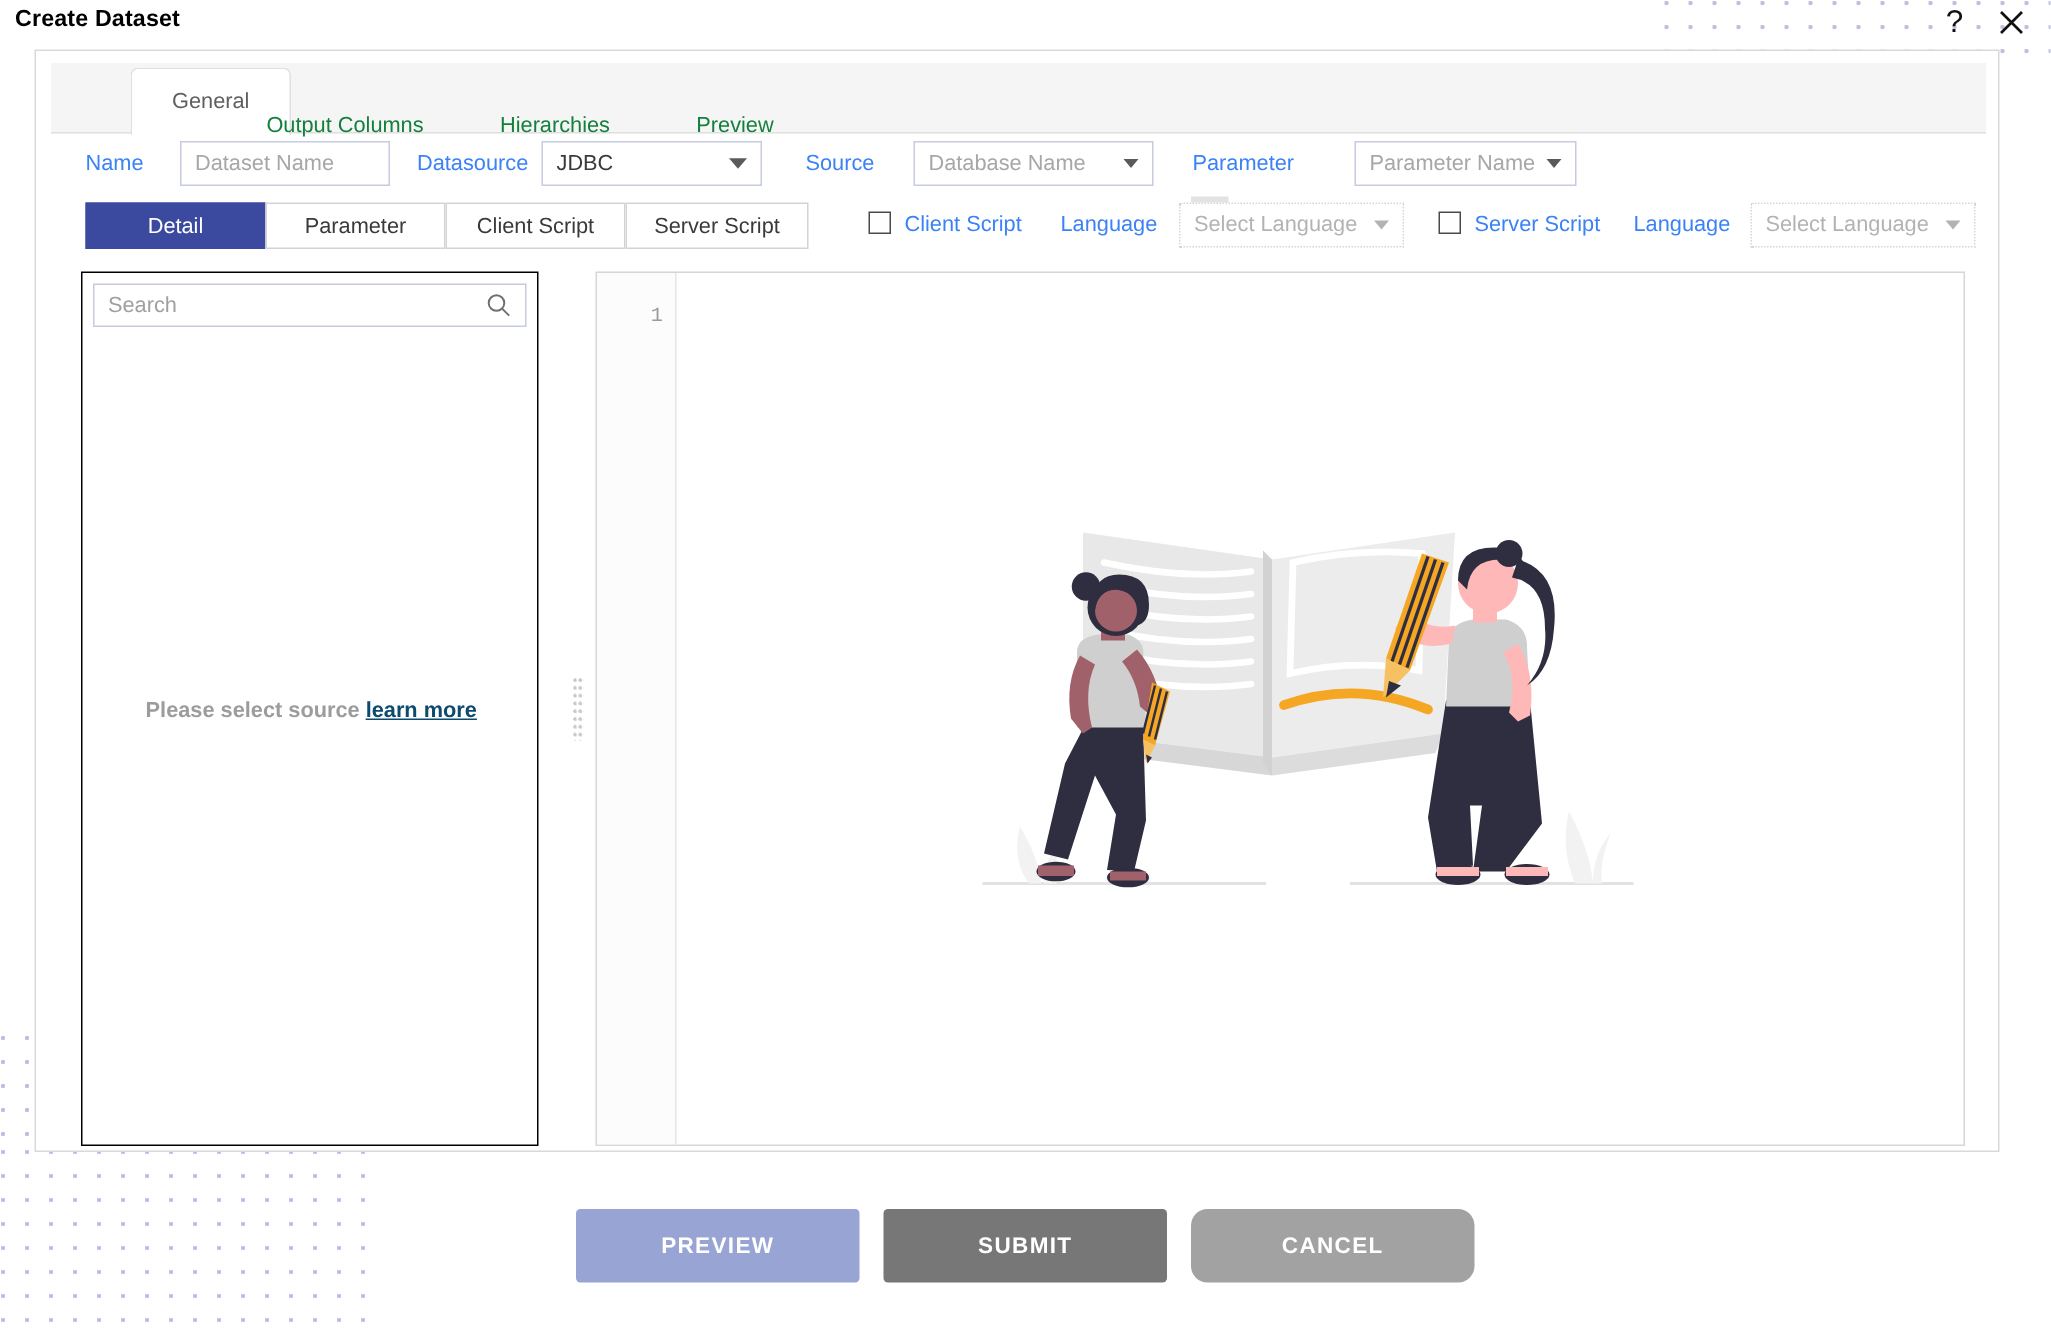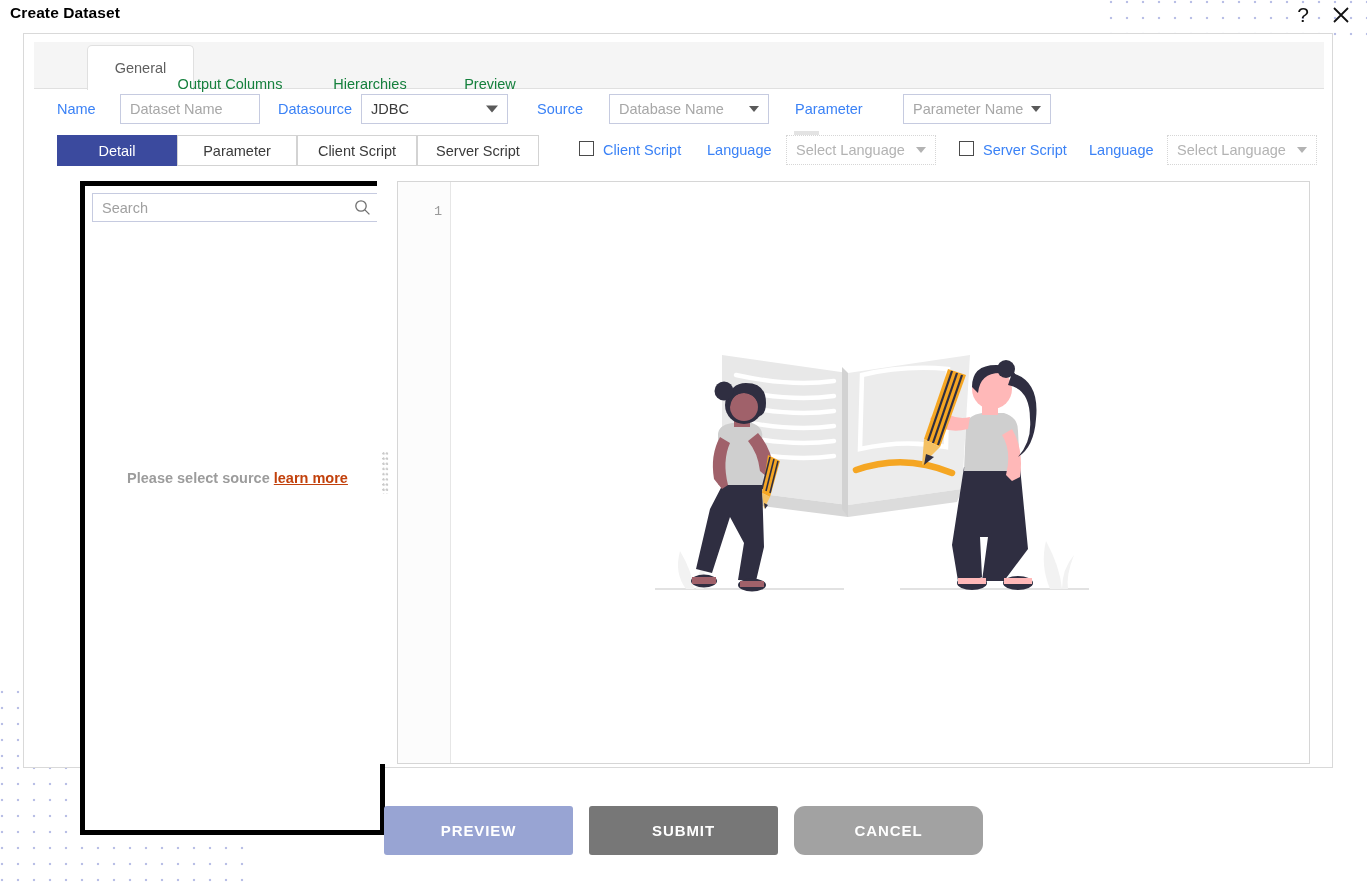--- a/index.html
+++ b/index.html
@@ -130,43 +130,43 @@
     box-sizing: border-box; cursor: pointer;
   }
   .field.dis {
     border: 1px dotted #d6d6d6;
     color: #b3b3b3; background: #fff;
   }
   .field.dis .caret { border-top-color: #b3b3b3; }
 
   
   #left-panel {
-    position: absolute; left: 46px; top: 139px;
-    width: 305px; height: 654px;
-    border: 5px solid #000000; background: #fff;
+    position: absolute; left: 20px; top: 139px;
+    width: 305px; height: 583px;
+    border: 1px solid #000000; background: #fff;
     box-sizing: border-box;
   }
   #searchbox {
     position: absolute; left: 7px; top: 7px;
     width: 289px; height: 29px;
     border: 1px solid #c6cbe0; background: #fff;
     box-sizing: border-box;
     display: flex; align-items: center;
   }
   #searchbox .txt {
     font-size: 14.5px; color: #a0a0a0; padding-left: 9px; flex: 1;
   }
   #searchbox .mag { margin-right: 9px; display: flex; }
   #left-empty {
     position: absolute; left: 0; top: 284px; width: 305px;
     text-align: center; font-size: 14.5px; font-weight: bold; color: #9c9c9c;
     user-select: none;
   }
   .lm {
-    color: #c2410c; text-decoration: underline; font-weight: bold;
+    color: #0c4a6e; text-decoration: underline; font-weight: bold;
     cursor: pointer;
   }
 
   #splitter {
     position: absolute; left: 343px; top: 139px;
     width: 16px; height: 583px;
     background: #fff;
     display: flex; align-items: center; justify-content: center;
     cursor: col-resize;
   }

